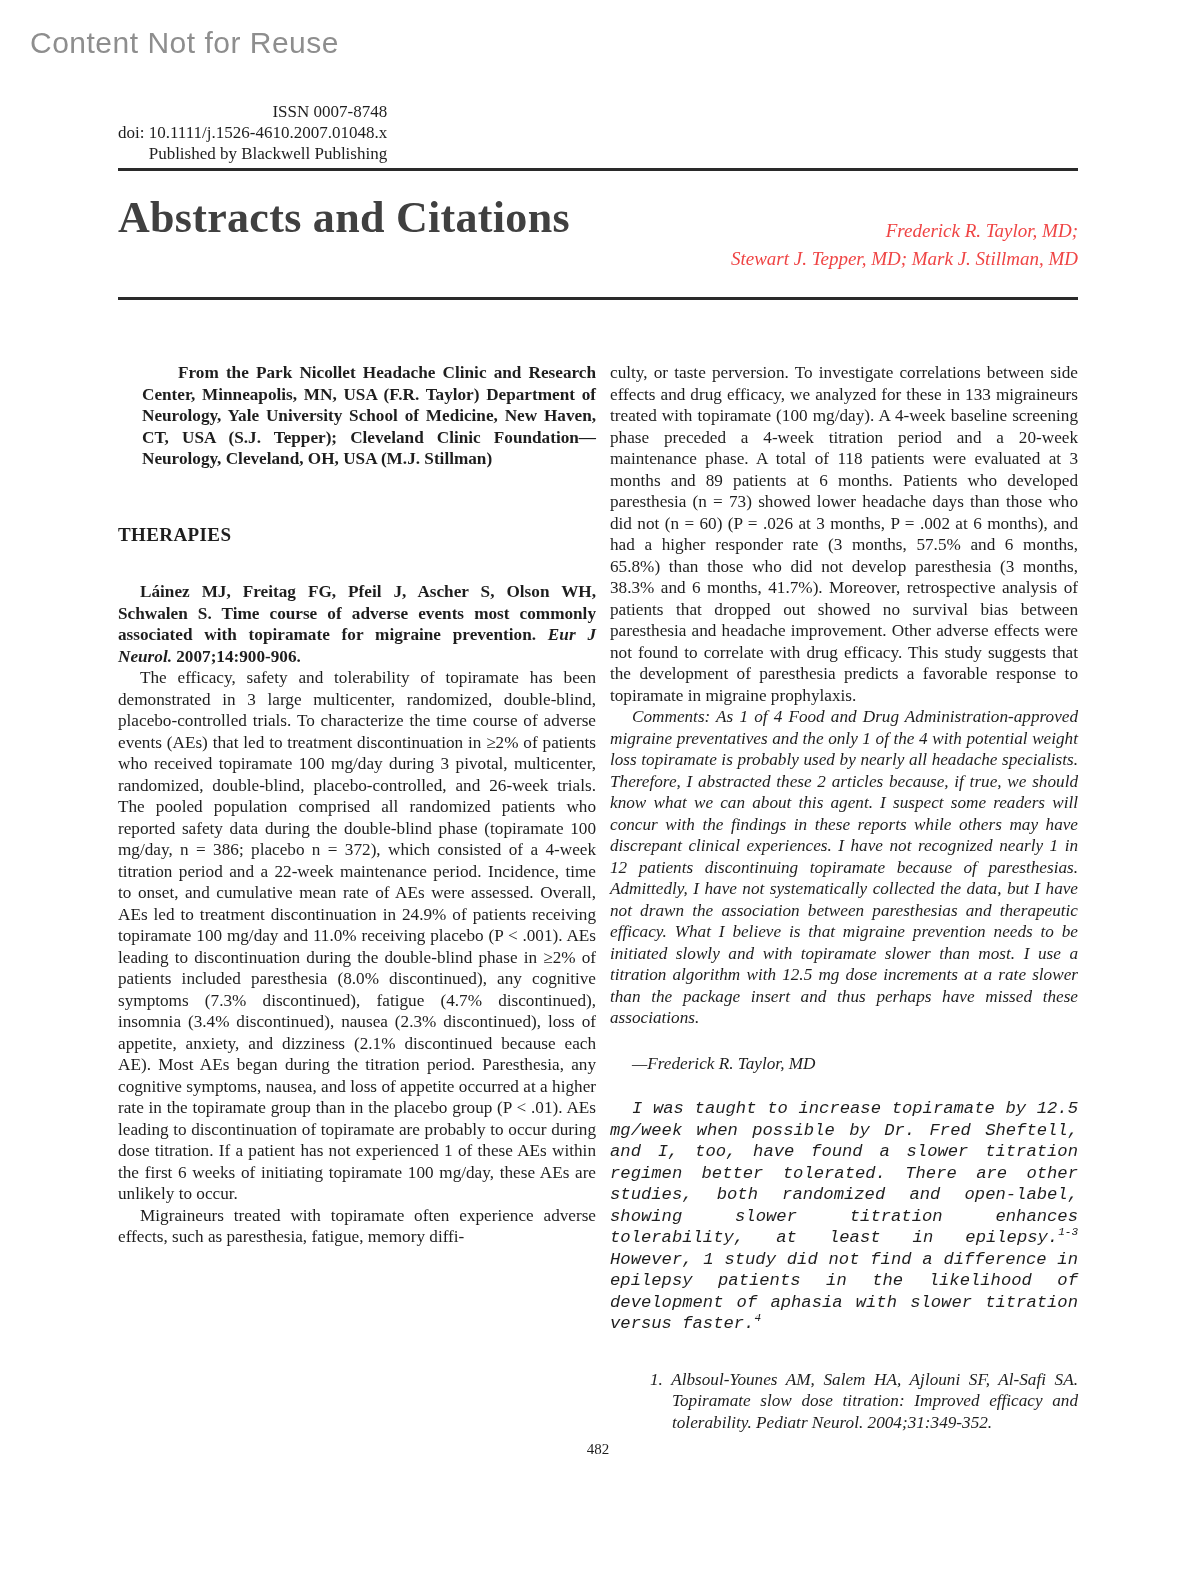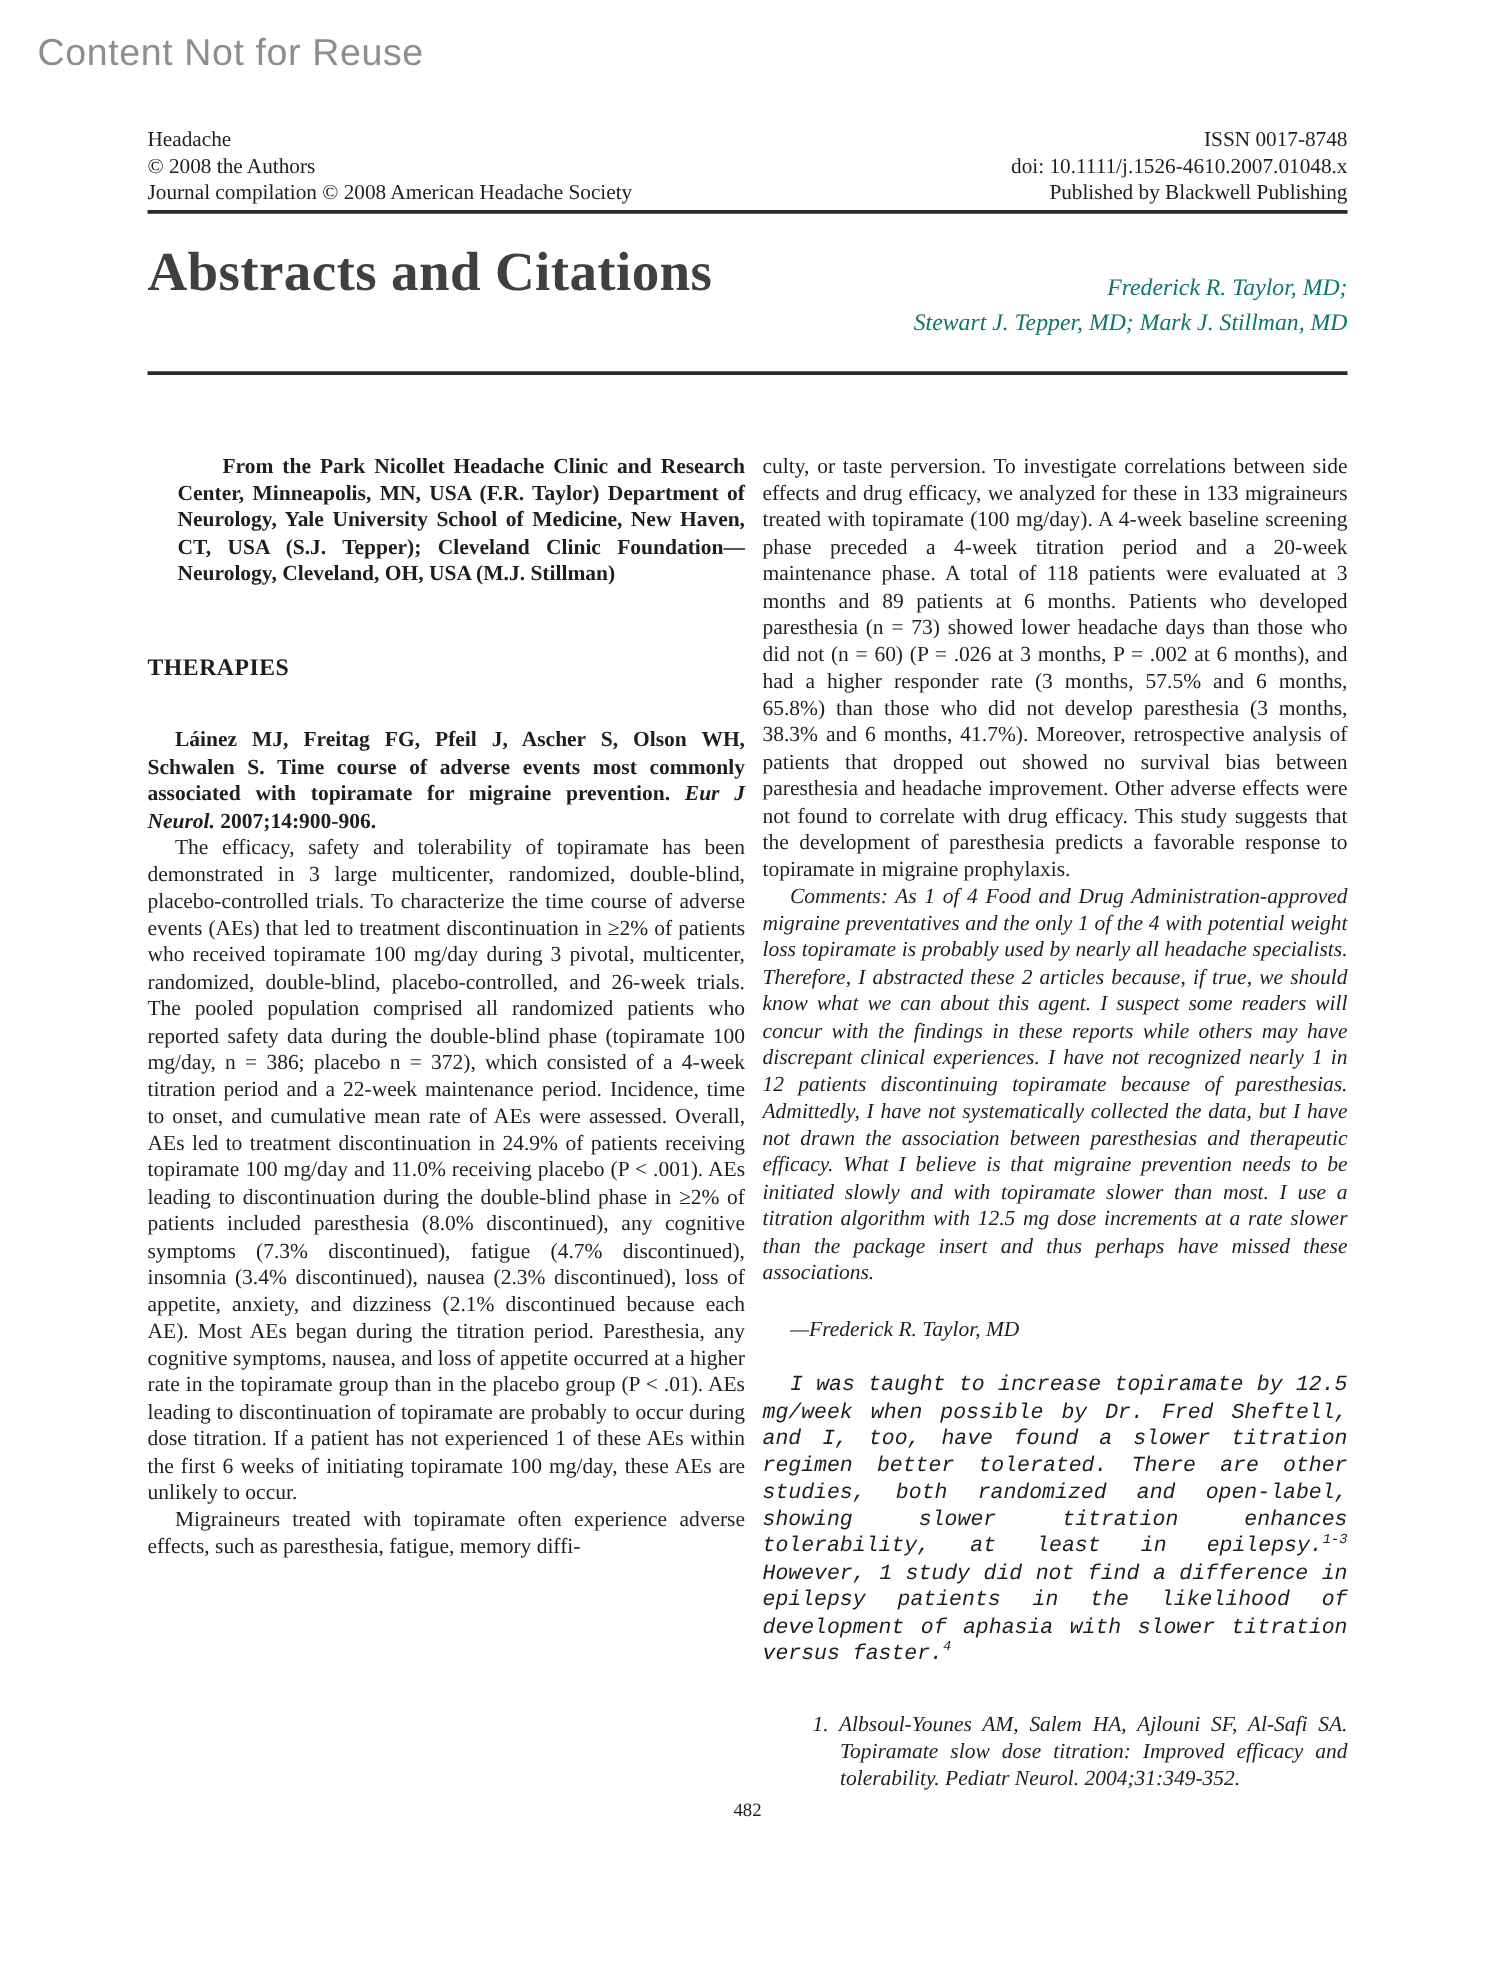--- a/index.html
+++ b/index.html
@@ -53,21 +53,21 @@
     color: #404040;
   }
   .authors {
     position: absolute;
     right: 122px;
     top: 217px;
     text-align: right;
     font-style: italic;
     font-size: 19px;
     line-height: 28px;
-    color: #0f766e;
+    color: #ef4444;
   }
   .col {
     position: absolute;
     top: 362px;
     font-size: 17.2px;
     line-height: 21.5px;
     text-align: justify;
   }
   .col-left { left: 118px; width: 478px; }
   .col-right { left: 610px; width: 468px; }
@@ -102,27 +102,22 @@
   }
 </style>
 </head>
 <body>
 
 <div class="page">
 
   <div class="watermark">Content Not for Reuse</div>
 
   <div class="masthead">
-    <div class="mast-left">
-      <div>Headache</div>
-      <div>© 2008 the Authors</div>
-      <div>Journal compilation © 2008 American Headache Society</div>
-    </div>
     <div class="mast-right">
-      <div>ISSN 0017-8748</div>
+      <div>ISSN 0007-8748</div>
       <div>doi: 10.1111/j.1526-4610.2007.01048.x</div>
       <div>Published by Blackwell Publishing</div>
     </div>
   </div>
 
   <div class="rule rule1"></div>
 
   <h1 class="title">Abstracts and Citations</h1>
 
   <div class="authors">

